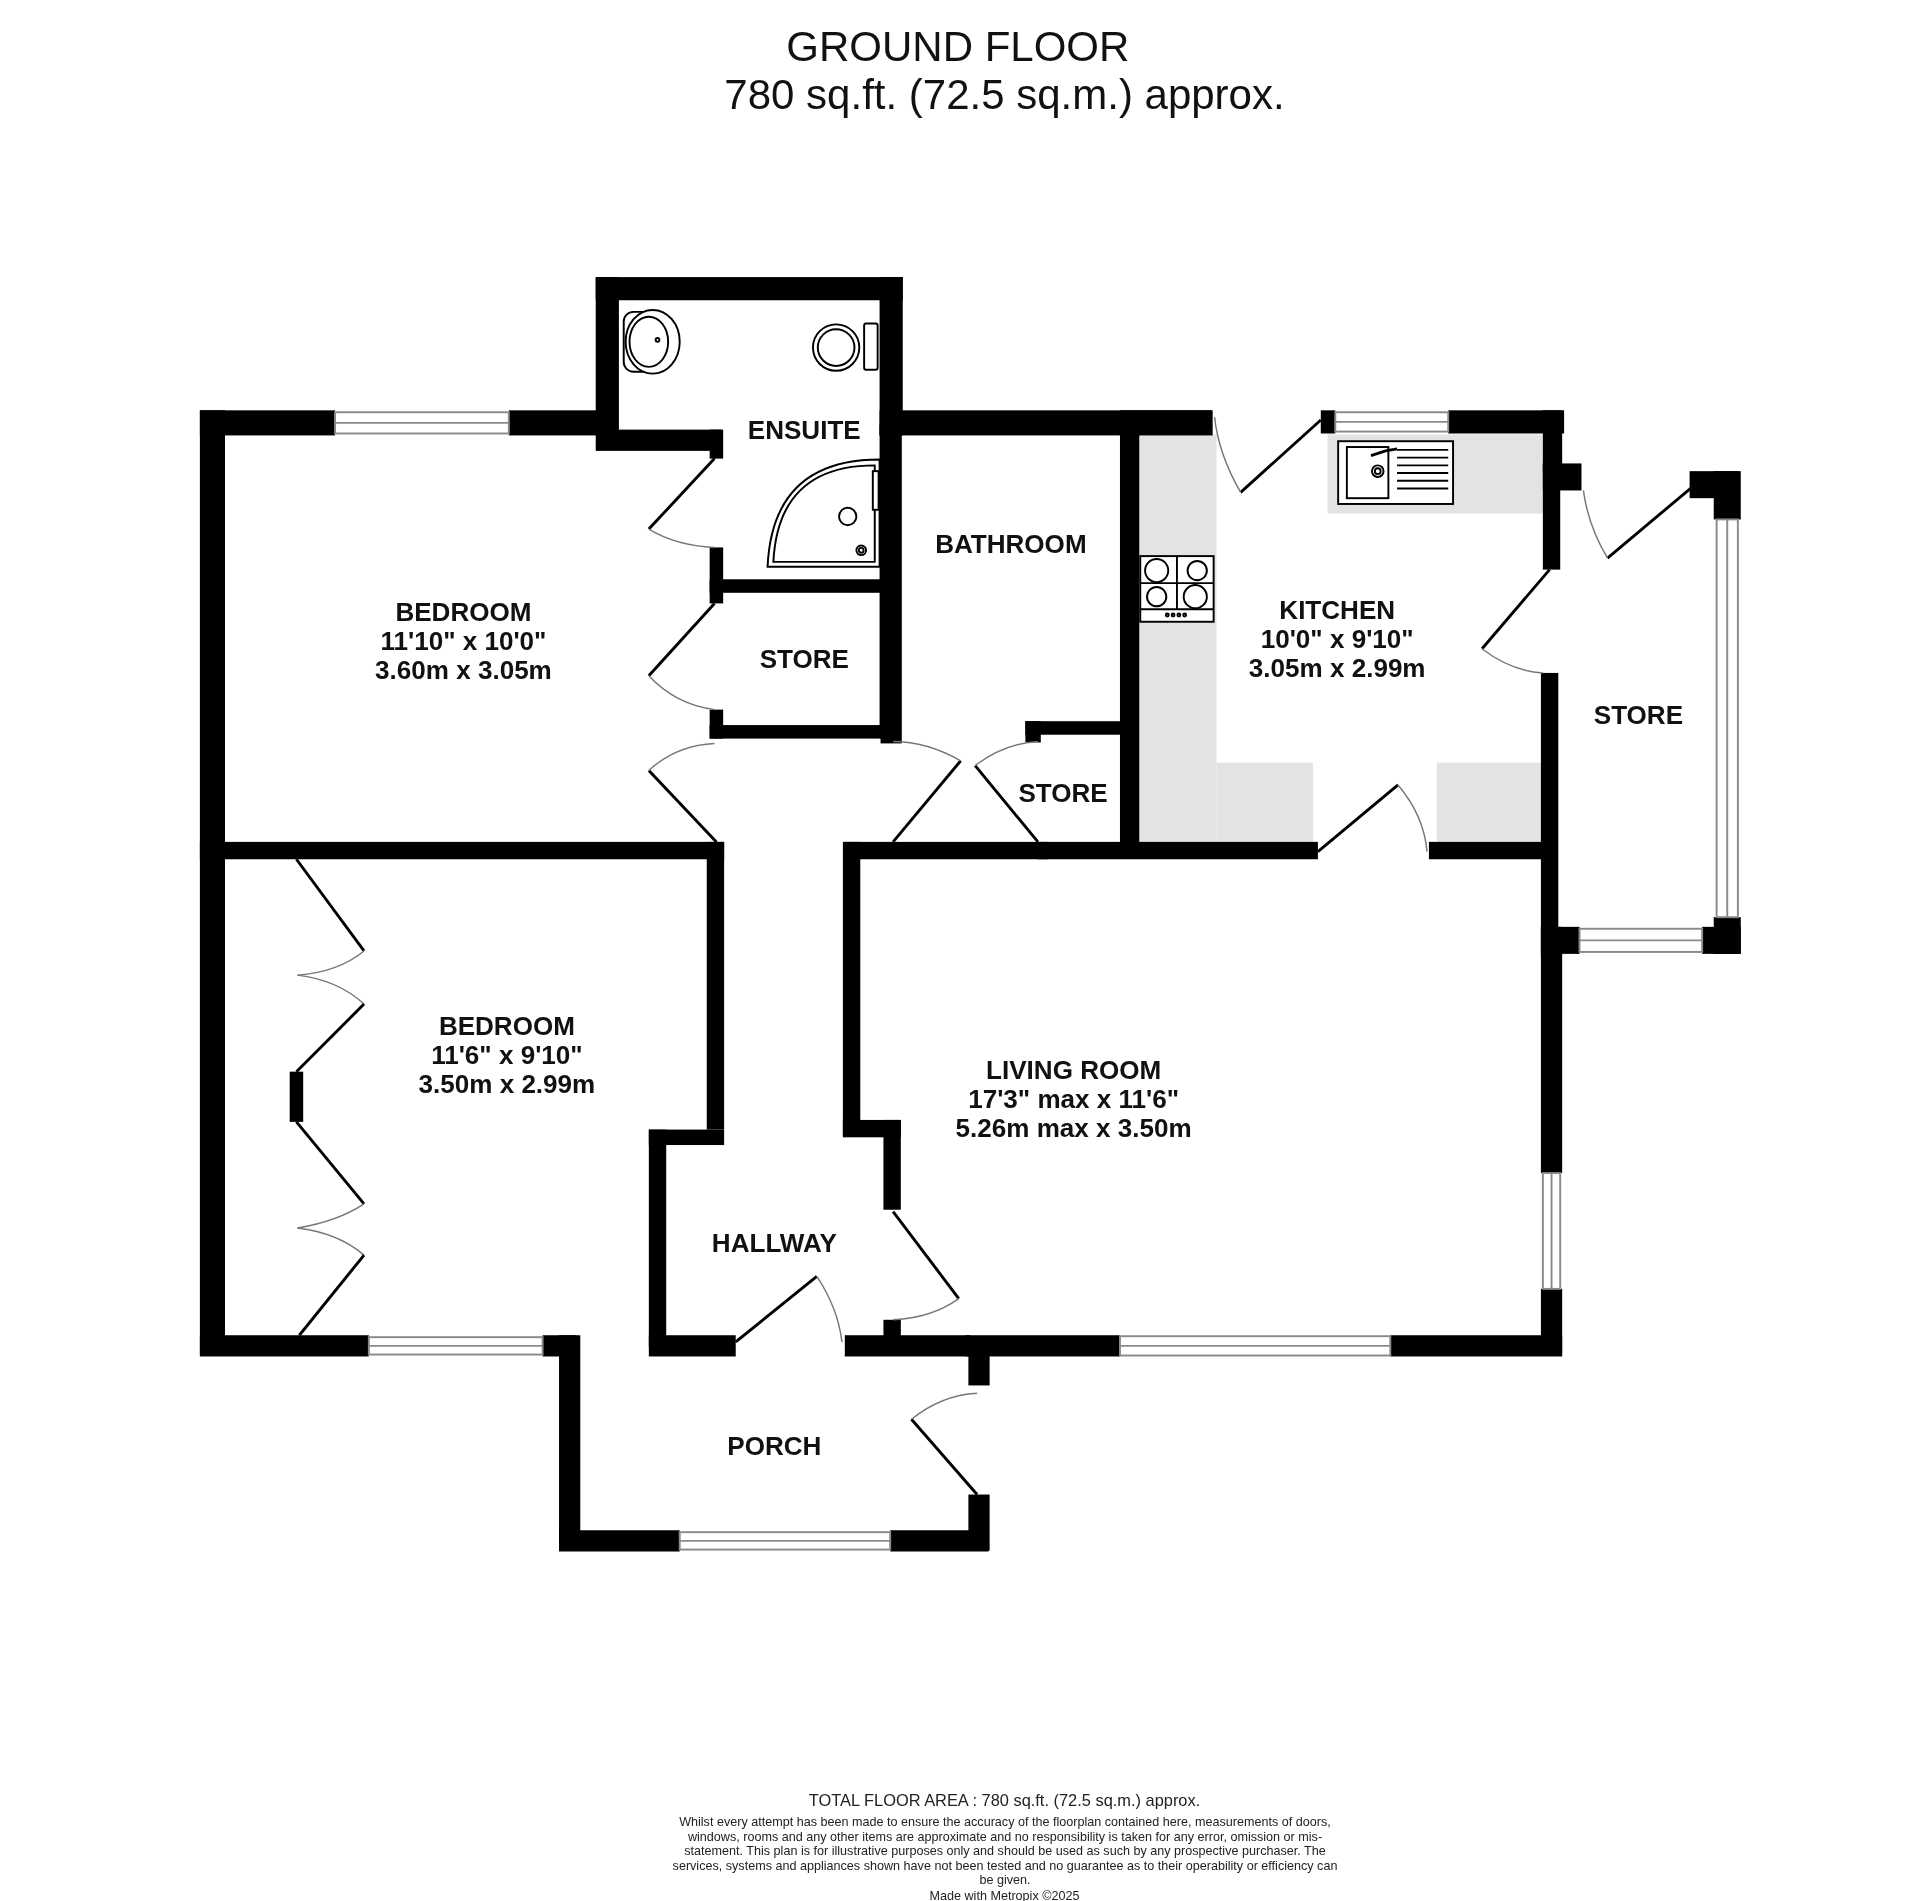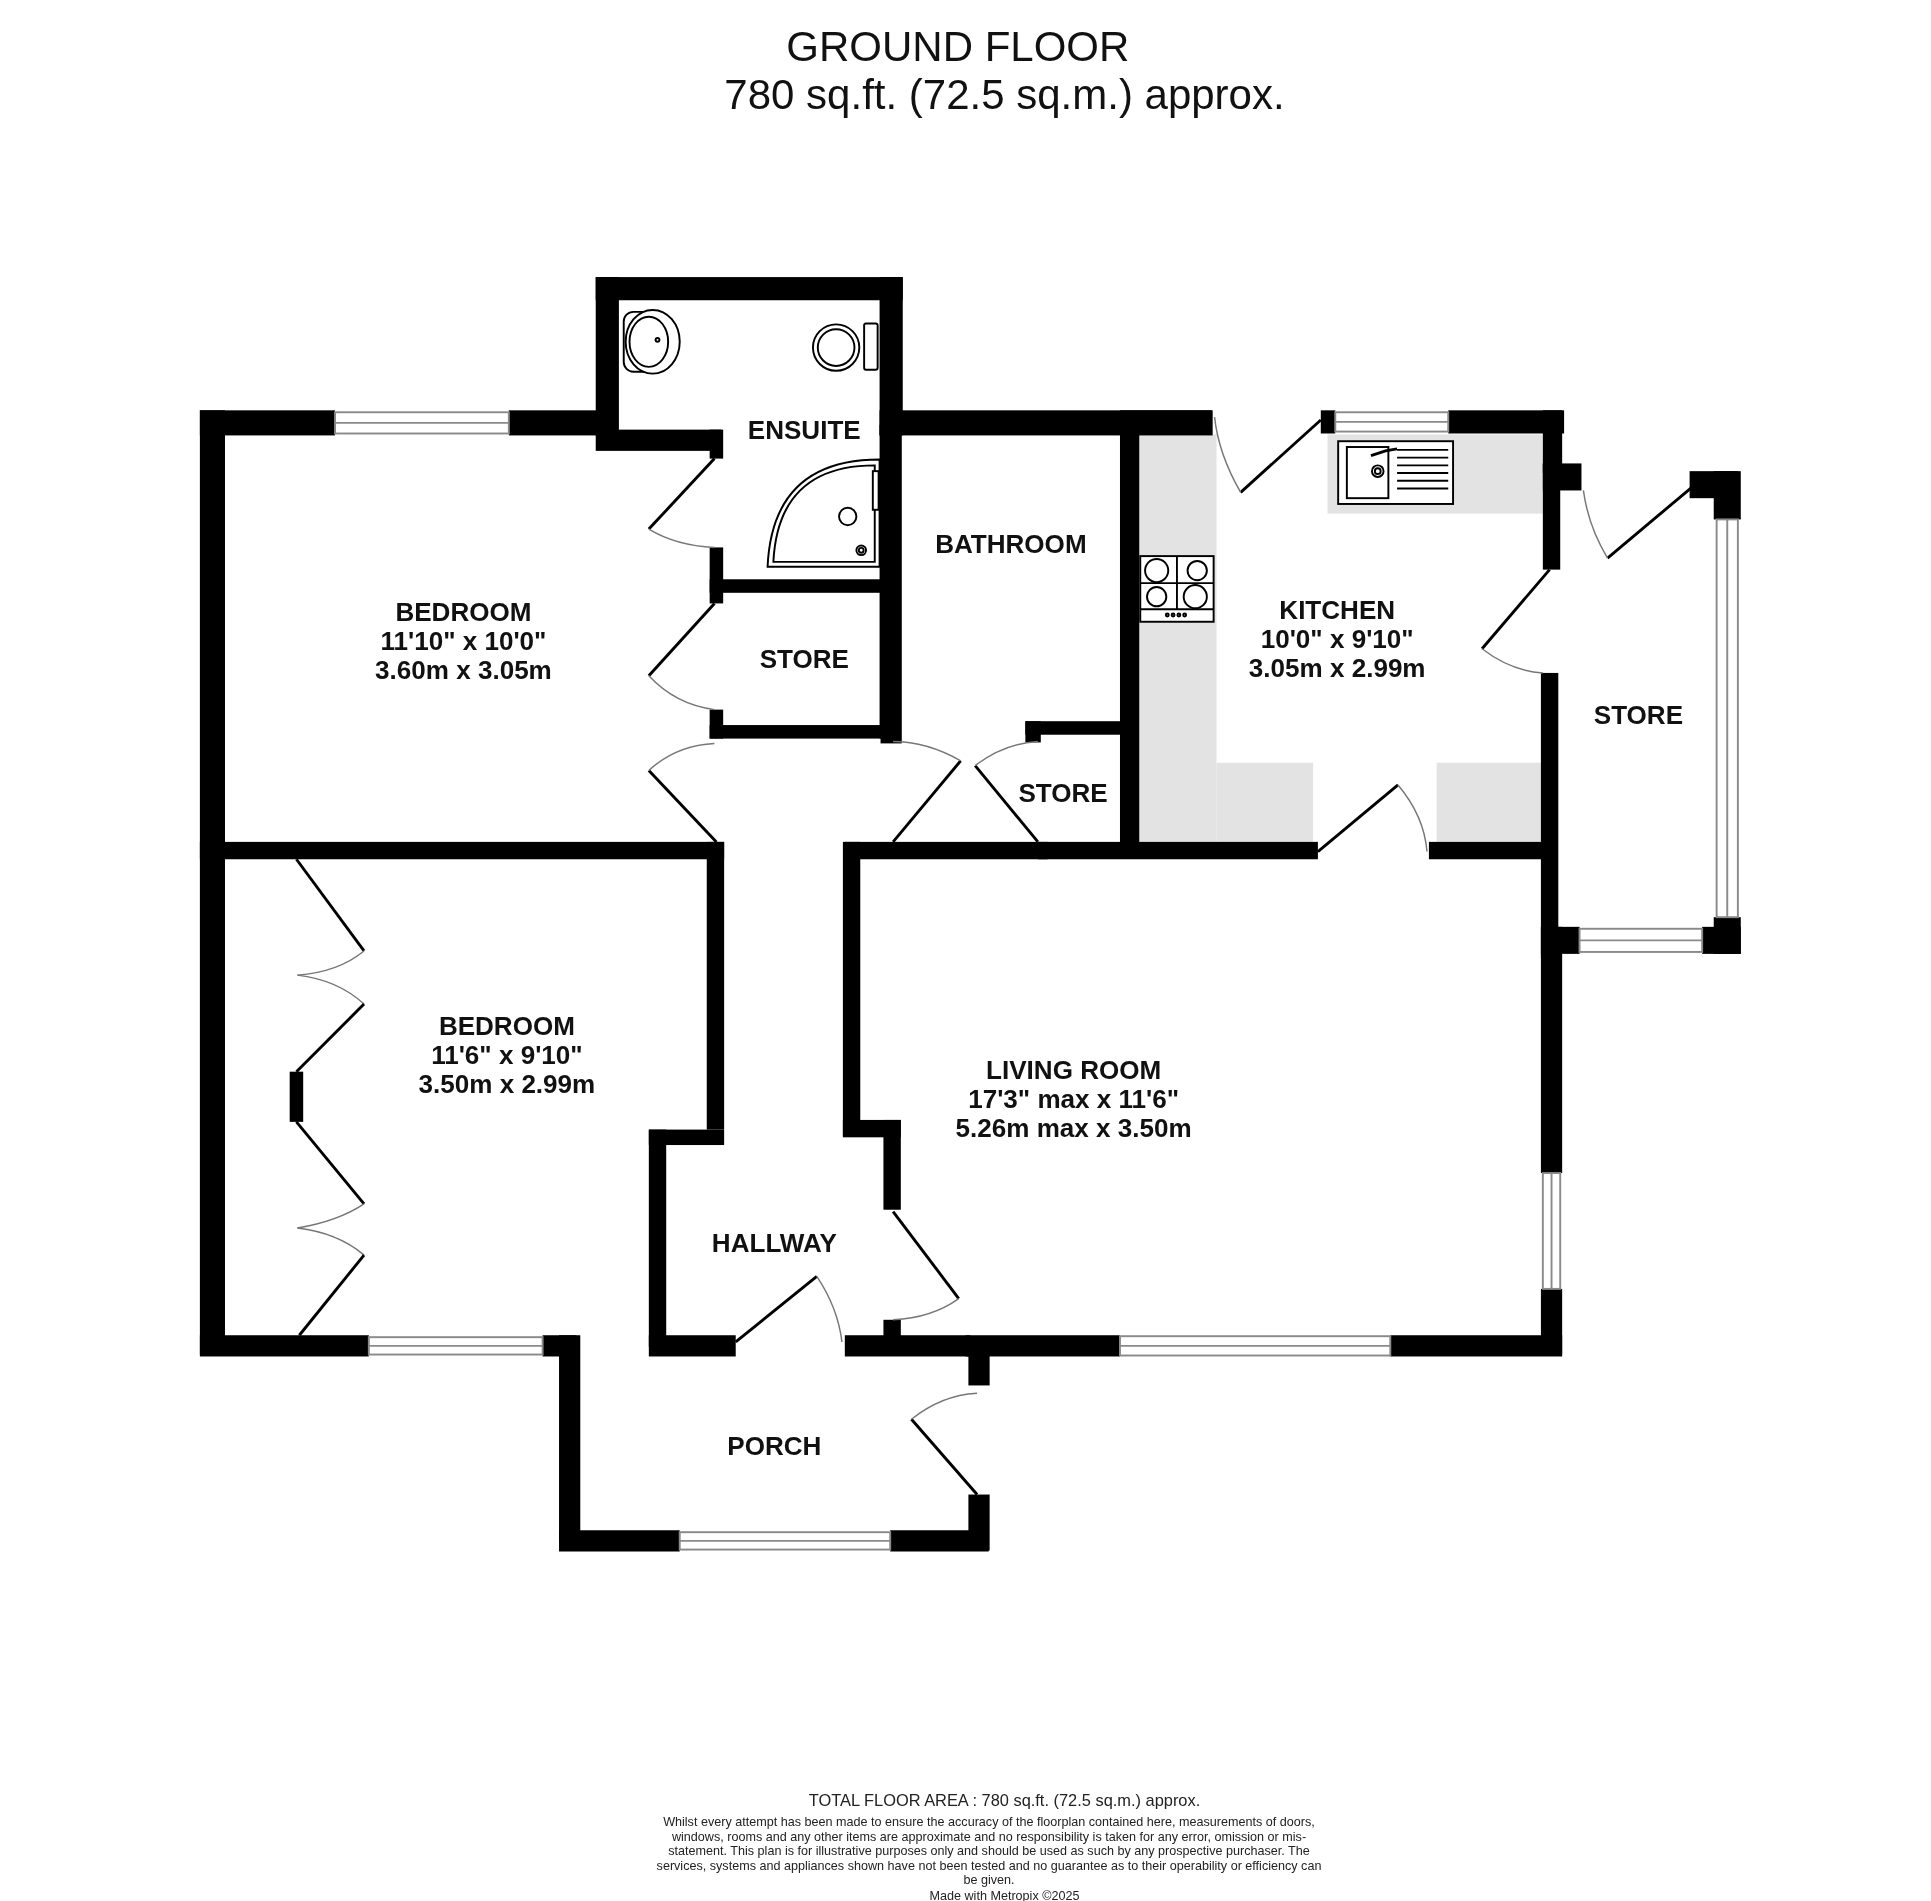--- a/index.html
+++ b/index.html
@@ -4,21 +4,21 @@
 <style>
   html, body { margin: 0; padding: 0; background: #ffffff; }
   body { width: 1931px; height: 1901px; position: relative; overflow: hidden; font-family: "Liberation Sans", sans-serif; }
   .title { position: absolute; left: 0; width: 1931px; text-align: center; color: #111; }
   .t1 { top: 23px; font-size: 42px; left: -7.7px; }
   .t2 { top: 71px; font-size: 42px; left: 39px; }
   svg.plan { position: absolute; left: 0; top: 0; }
   .label { font-family: "Liberation Sans", sans-serif; font-weight: bold; fill: #111; text-anchor: middle; }
   .footer { position: absolute; left: 0; width: 1931px; text-align: center; color: #222; font-family: "Liberation Sans", sans-serif; padding-left: 39px; }
   .f-total { top: 1791px; font-size: 16.4px; }
-  .f-disc { top: 1815px; font-size: 12.6px; line-height: 14.5px; width: 676px; left: 612px; }
+  .f-disc { top: 1815px; font-size: 12.6px; line-height: 14.5px; width: 676px; left: 628px; }
   .f-made { top: 1889px; font-size: 12.6px; }
 </style>
 </head>
 <body>
 
 <div class="title t1">GROUND FLOOR</div>
 <div class="title t2">780 sq.ft. (72.5 sq.m.) approx.</div>
 
 <svg class="plan" width="1931" height="1901" viewBox="0 0 2000 1969" xmlns="http://www.w3.org/2000/svg">
 

